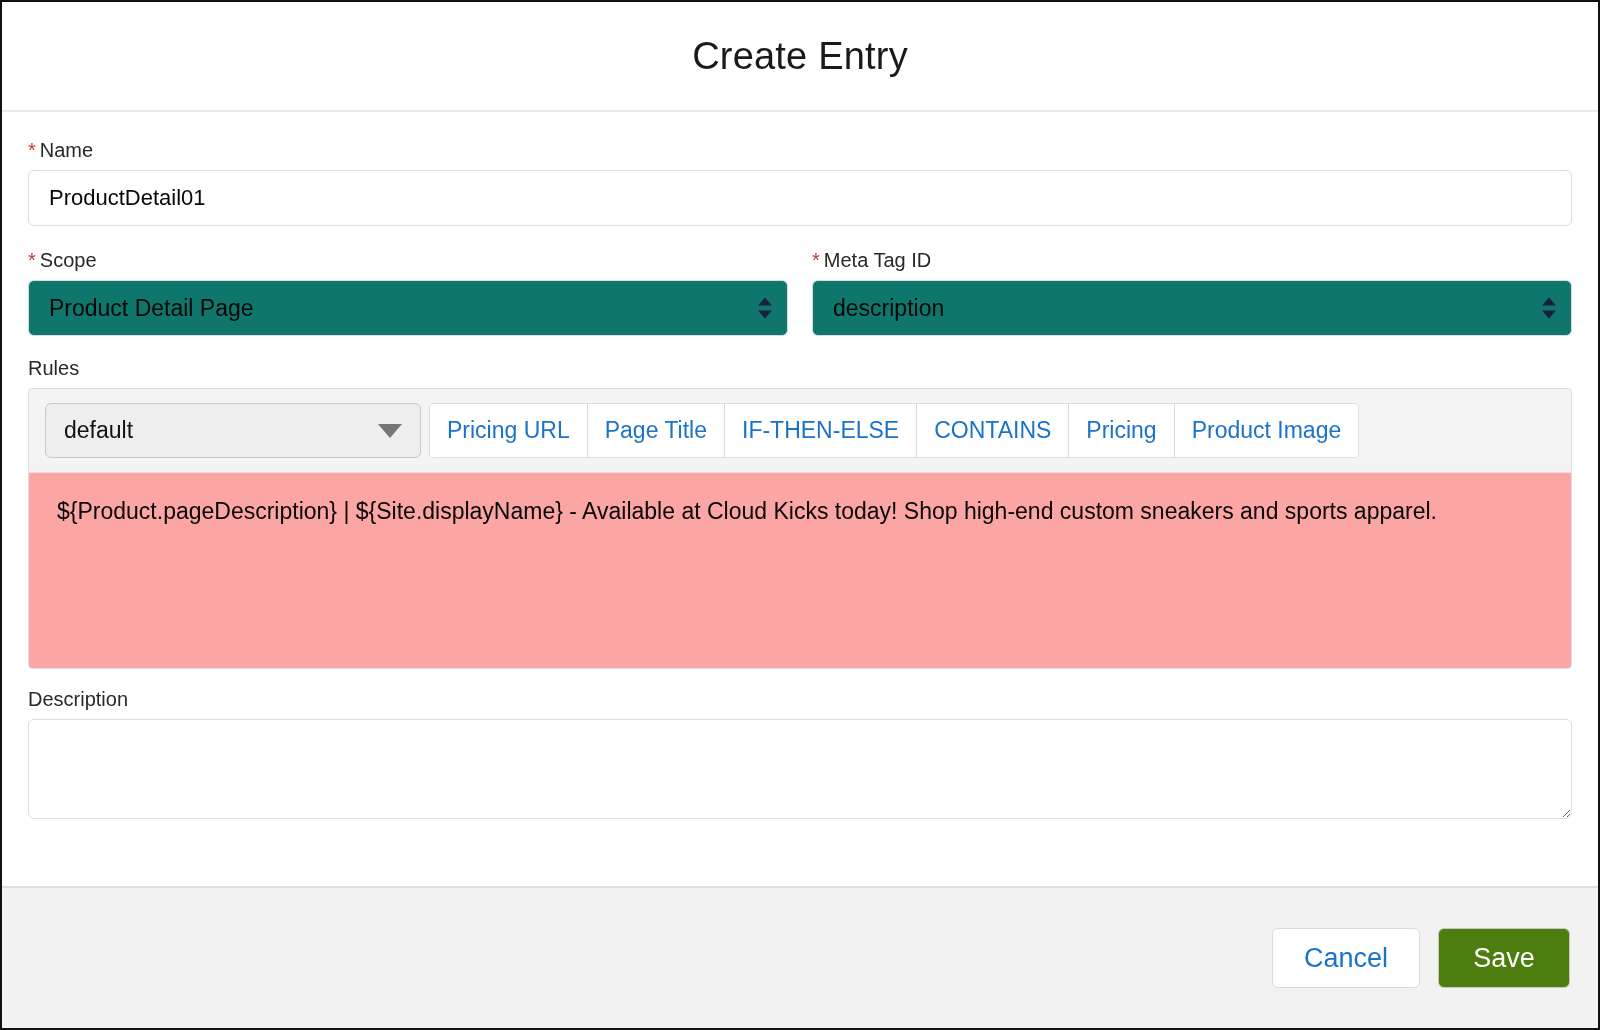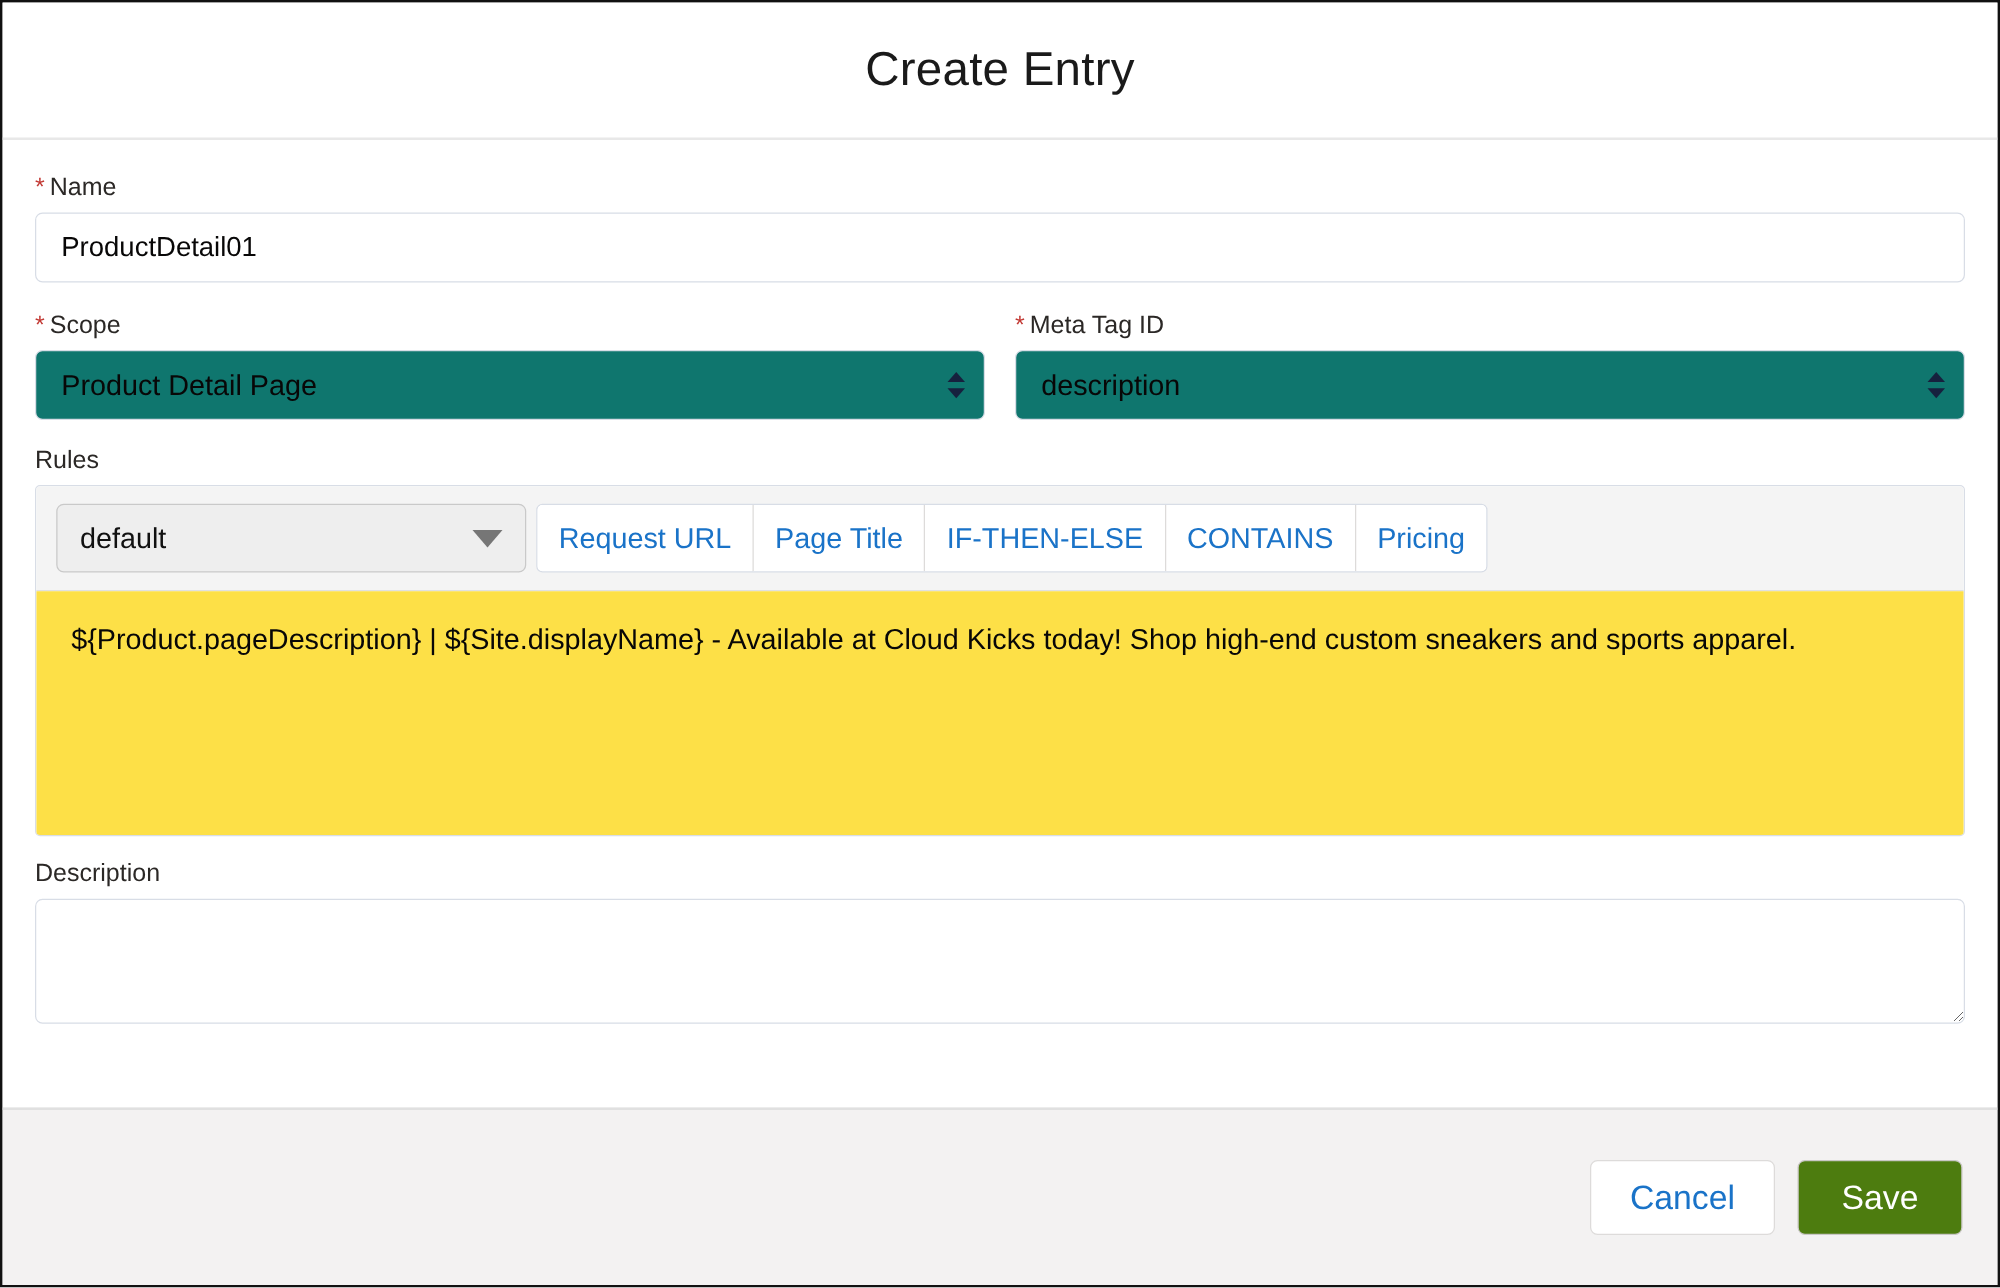--- a/index.html
+++ b/index.html
@@ -180,21 +180,21 @@
     white-space: nowrap;
   }
   .btn-group .gbtn:first-child { border-left: 0; }
 
   .rules-content {
     min-height: 195px;
     padding: 22px 28px;
     font-size: 23px;
     line-height: 1.42;
     color: #080707;
-    background: #fde047;
+    background: #fca5a5;
   }
 
   
   .desc-section { margin-top: 18px; }
   .desc-textarea {
     width: 100%;
     height: 100px;
     border: 1px solid #d8dde6;
     border-radius: 6px;
     background: #ffffff;
@@ -285,25 +285,26 @@
 
     <div class="rules-section">
       <label class="field-label">Rules</label>
       <div class="rules-panel">
         <div class="rules-toolbar">
           <div class="rule-dropdown">
             <span>default</span>
             <span class="caret"></span>
           </div>
           <div class="btn-group">
-            <button class="gbtn">Request URL</button>
+            <button class="gbtn">Pricing URL</button>
             <button class="gbtn">Page Title</button>
             <button class="gbtn">IF-THEN-ELSE</button>
             <button class="gbtn">CONTAINS</button>
             <button class="gbtn">Pricing</button>
+            <button class="gbtn">Product Image</button>
           </div>
         </div>
         <div class="rules-content">${Product.pageDescription} | ${Site.displayName} - Available at Cloud Kicks today! Shop high-end custom sneakers and sports apparel.</div>
       </div>
     </div>
 
     <div class="desc-section">
       <label class="field-label">Description</label>
       <textarea class="desc-textarea" placeholder="" style=""></textarea>
     </div>

